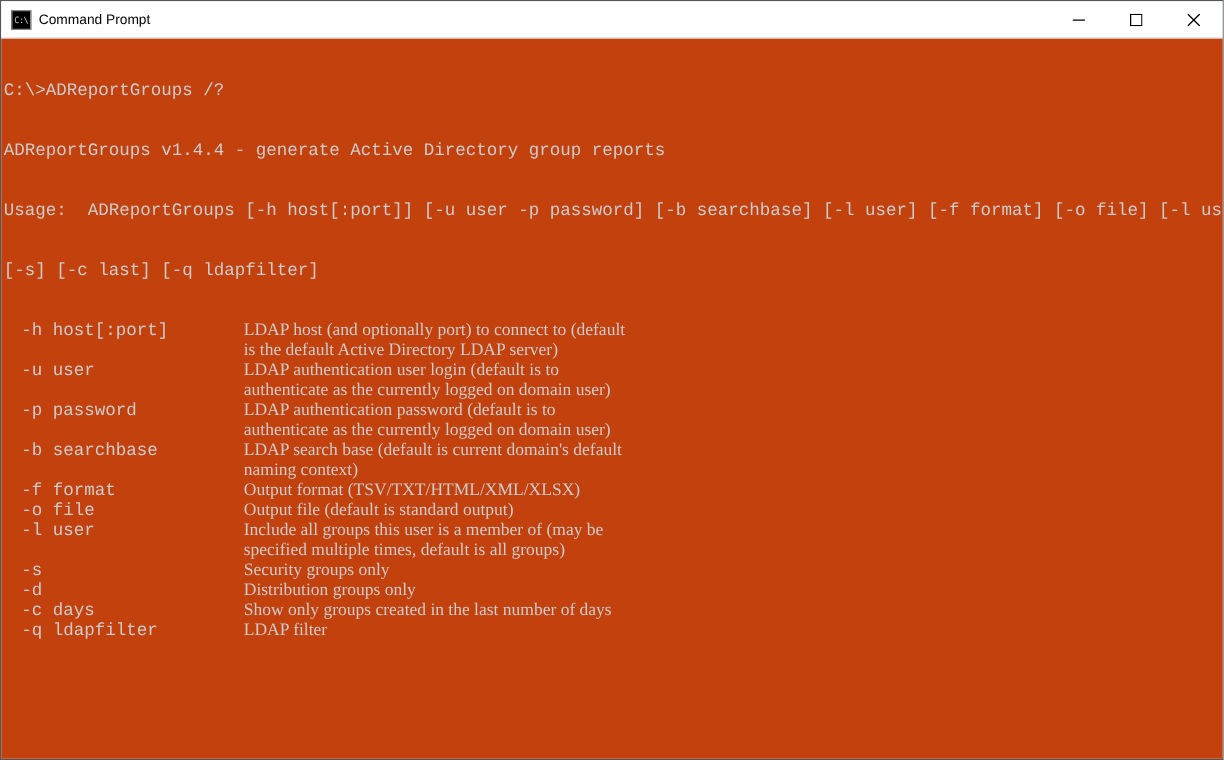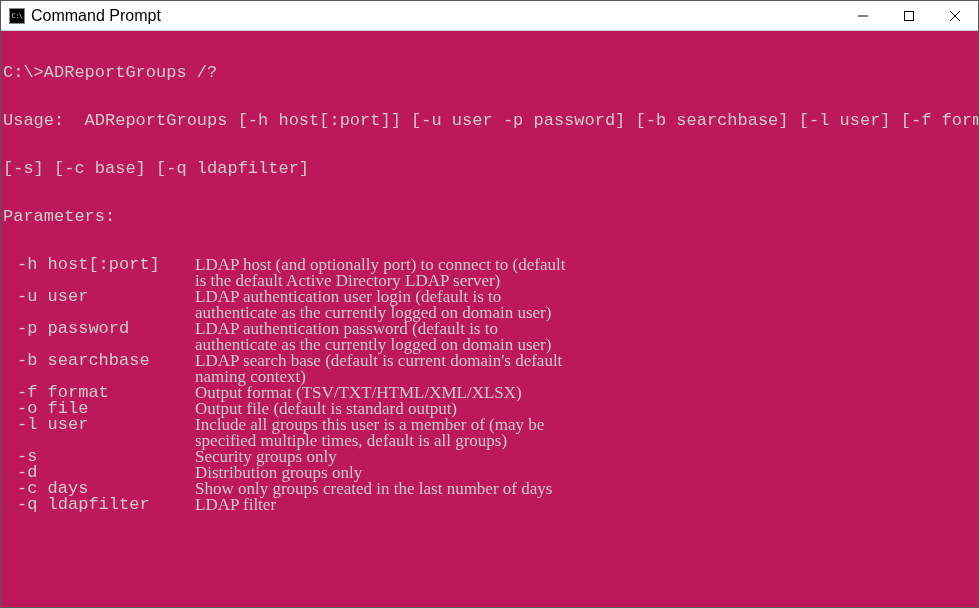--- a/index.html
+++ b/index.html
@@ -39,21 +39,21 @@
       border: 1px solid #888;
       display: inline-flex;
       align-items: center;
       justify-content: center;
       font-size: 7px;
       color: #ccc;
       font-family: "Consolas", monospace;
       letter-spacing: -0.5px;
     }
     .titlebar-title {
-      font-size: 16px;
+      font-size: 11px;
       flex: 1;
     }
     .win-controls {
       display: flex;
       height: 100%;
     }
     .win-btn {
       width: 46px;
       height: 100%;
       display: flex;
@@ -62,24 +62,24 @@
       cursor: pointer;
       font-family: "Segoe UI Symbol", sans-serif;
       font-size: 10px;
     }
     .win-btn svg {
       width: 10px;
       height: 10px;
     }
     .terminal {
       flex: 1;
-      background: #be185d;
+      background: #c2410c;
       color: #ccc;
       font-family: "Consolas", "Courier New", monospace;
-      font-size: 17px;
+      font-size: 14px;
       line-height: 16px;
       padding: 2px 2px;
       white-space: pre;
       overflow: hidden;
     }
     .terminal-line {
       min-height: 16px;
     }
     .params-row {
       display: flex;
@@ -122,20 +122,20 @@
         <svg viewBox="0 0 10 10">
             <line x1="0" y1="0" x2="10" y2="10" stroke="#000" stroke-width="1"></line>
             <line x1="10" y1="0" x2="0" y2="10" stroke="#000" stroke-width="1"></line>
           </svg>
       </div>
     </div>
   </div>
 
   <div class="terminal">
     <div class="terminal-line">C:\&gt;ADReportGroups /?</div>
+    <div class="terminal-line">ADReportGroups v1.4.4 - generate Active Directory group reports</div>
     <div class="terminal-line">Usage:  ADReportGroups [-h host[:port]] [-u user -p password] [-b searchbase] [-l user] [-f format] [-o file] [-l user]</div>
-    <div class="terminal-line">[-s] [-c base] [-q ldapfilter]</div>
-    <div class="terminal-line">Parameters:</div>
+    <div class="terminal-line">[-s] [-c last] [-q ldapfilter]</div>
     <div id="params-container"><div class="params-row terminal-line"><span class="param-flag">-h host[:port]</span><span class="param-desc">LDAP host (and optionally port) to connect to (default</span></div><div class="terminal-line param-desc-cont">is the default Active Directory LDAP server)</div><div class="params-row terminal-line"><span class="param-flag">-u user</span><span class="param-desc">LDAP authentication user login (default is to</span></div><div class="terminal-line param-desc-cont">authenticate as the currently logged on domain user)</div><div class="params-row terminal-line"><span class="param-flag">-p password</span><span class="param-desc">LDAP authentication password (default is to</span></div><div class="terminal-line param-desc-cont">authenticate as the currently logged on domain user)</div><div class="params-row terminal-line"><span class="param-flag">-b searchbase</span><span class="param-desc">LDAP search base (default is current domain's default</span></div><div class="terminal-line param-desc-cont">naming context)</div><div class="params-row terminal-line"><span class="param-flag">-f format</span><span class="param-desc">Output format (TSV/TXT/HTML/XML/XLSX)</span></div><div class="params-row terminal-line"><span class="param-flag">-o file</span><span class="param-desc">Output file (default is standard output)</span></div><div class="params-row terminal-line"><span class="param-flag">-l user</span><span class="param-desc">Include all groups this user is a member of (may be</span></div><div class="terminal-line param-desc-cont">specified multiple times, default is all groups)</div><div class="params-row terminal-line"><span class="param-flag">-s</span><span class="param-desc">Security groups only</span></div><div class="params-row terminal-line"><span class="param-flag">-d</span><span class="param-desc">Distribution groups only</span></div><div class="params-row terminal-line"><span class="param-flag">-c days</span><span class="param-desc">Show only groups created in the last number of days</span></div><div class="params-row terminal-line"><span class="param-flag">-q ldapfilter</span><span class="param-desc">LDAP filter</span></div></div>
     <div class="terminal-line"> </div>
     
   </div>
 </div>
 
 </body></html>

